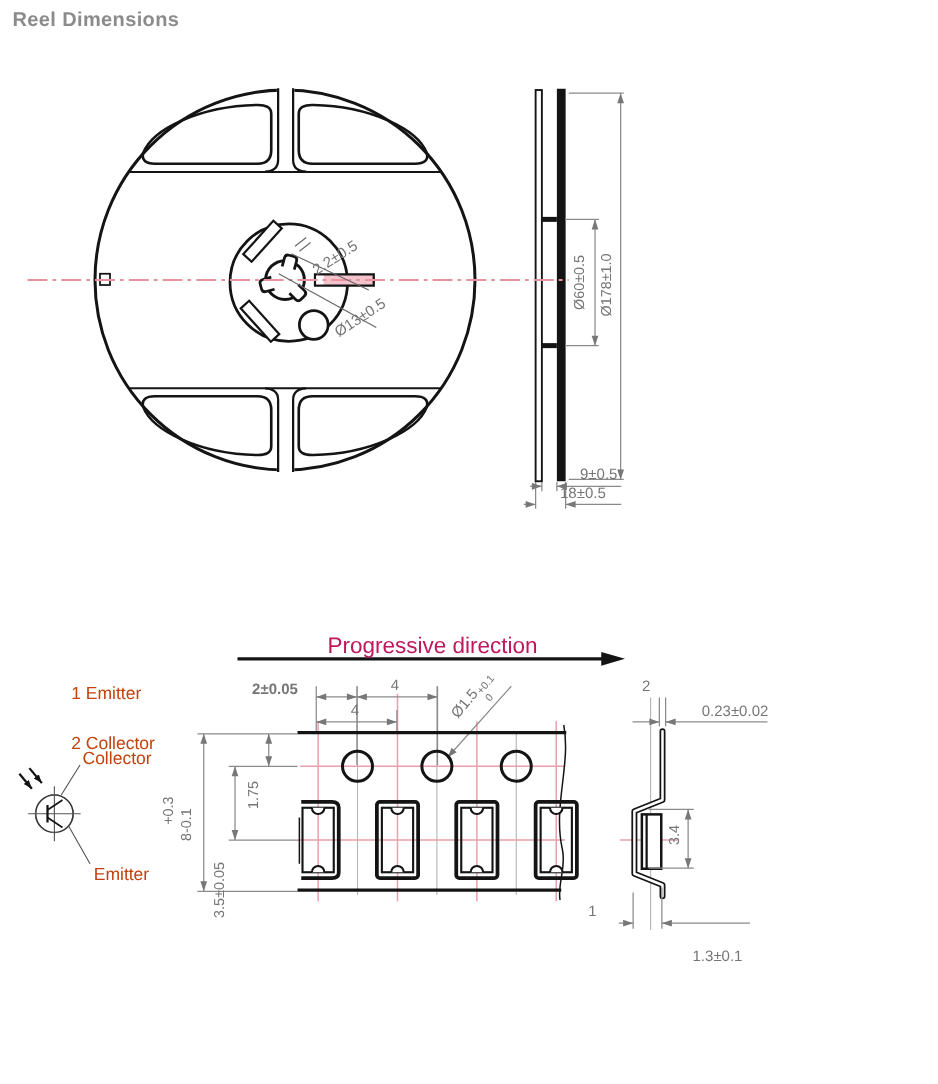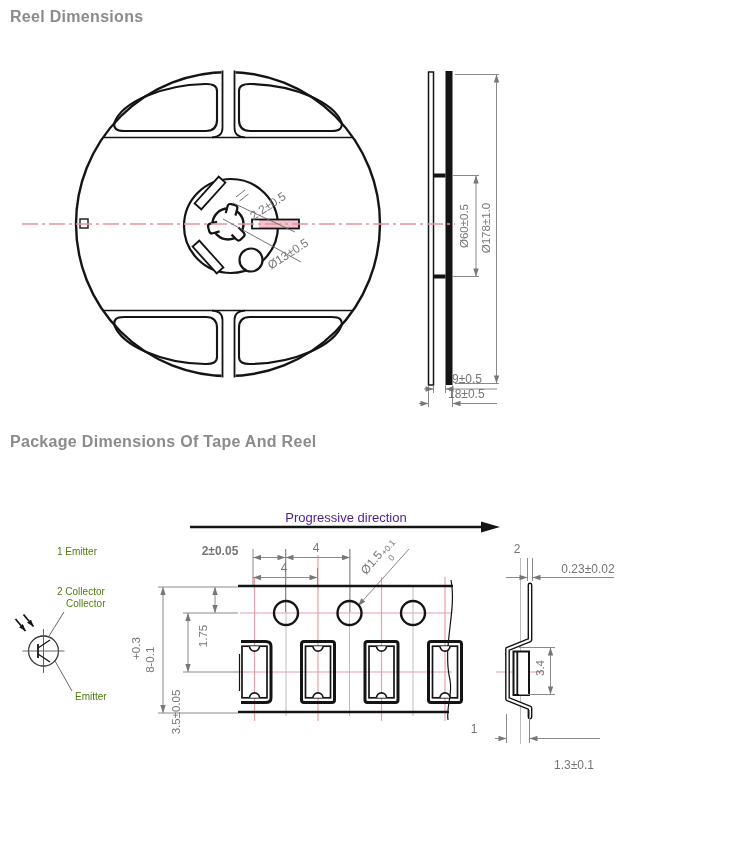--- a/index.html
+++ b/index.html
@@ -5,22 +5,22 @@
   html,body{margin:0;padding:0;background:#fff;}
   #canvas{position:relative;width:750px;height:867px;background:#fff;overflow:hidden;
           font-family:"Liberation Sans", sans-serif;}
   svg{position:absolute;left:0;top:0;}
   .ttl{position:absolute;font-size:16px;font-weight:700;color:#8b8b8b;letter-spacing:.3px;white-space:nowrap;}
   .lbl{position:absolute;font-size:12px;color:#757575;white-space:nowrap;}
   .ctr{transform:translate(-50%,-50%);}
   .r90{transform:translate(-50%,-50%) rotate(-90deg);}
   .r33{transform:translate(-50%,-50%) rotate(-33deg);}
   .r50{transform:translate(-50%,-50%) rotate(-50deg);}
-  .dir{font-size:13px;color:#4c1d95;}
-  .leg{font-size:10px;color:#4d7c0f;}
+  .dir{font-size:18px;color:#be185d;}
+  .leg{font-size:14px;color:#c2410c;}
   .stack{display:inline-flex;flex-direction:column;font-size:8.5px;line-height:1.05;vertical-align:-2px;margin-left:1px;}
   .wtol{font-size:11.5px;line-height:1.25;text-align:left;}
   .wtol .t1{padding-left:13px;display:block;}
   .sm{font-size:11.5px;}
 </style>
 </head>
 <body>
 
 <div id="canvas">
 
@@ -178,28 +178,27 @@
         <path d="M38 644 V658" stroke-width="1.8"></path>
         <path d="M38 648 L50 640 M38 654 L50 662" stroke-width="1.3"></path>
         <line x1="15.5" y1="619" x2="25.5" y2="631" stroke-width="1.8" marker-end="url(#ab)"></line>
         <line x1="23.5" y1="614.5" x2="33.5" y2="626.5" stroke-width="1.8" marker-end="url(#ab)"></line>
       </g>
     </g>
   </g>
 </svg>
 
 <div class="ttl" style="left:10px;top:8px;">Reel Dimensions</div>
-<div class="ttl" style="left:10px;top:433px;">Package Dimensions Of Tape And Reel</div>
 
 <div class="lbl r33" style="left:268px;top:206px;">2.2±0.5</div>
 <div class="lbl r33" style="left:288px;top:254px;">Ø13±0.5</div>
 
 <div class="lbl r90 sm" style="left:464px;top:226px;">Ø60±0.5</div>
 <div class="lbl r90 sm" style="left:486px;top:228px;">Ø178±1.0</div>
-<div class="lbl" style="left:452px;top:372px;">9±0.5</div>
+<div class="lbl" style="left:464px;top:372px;">9±0.5</div>
 <div class="lbl" style="left:448px;top:387px;">18±0.5</div>
 
 <div class="lbl dir ctr" style="left:346px;top:517px;">Progressive direction</div>
 <div class="lbl ctr" style="left:220px;top:551px;font-weight:bold;">2±0.05</div>
 <div class="lbl ctr" style="left:316px;top:548px;">4</div>
 <div class="lbl ctr" style="left:284px;top:568px;">4</div>
 
 <div class="lbl r50" style="left:381px;top:559px;">
   <span>Ø1.5</span><span class="stack">
         <span>+0.1</span>

